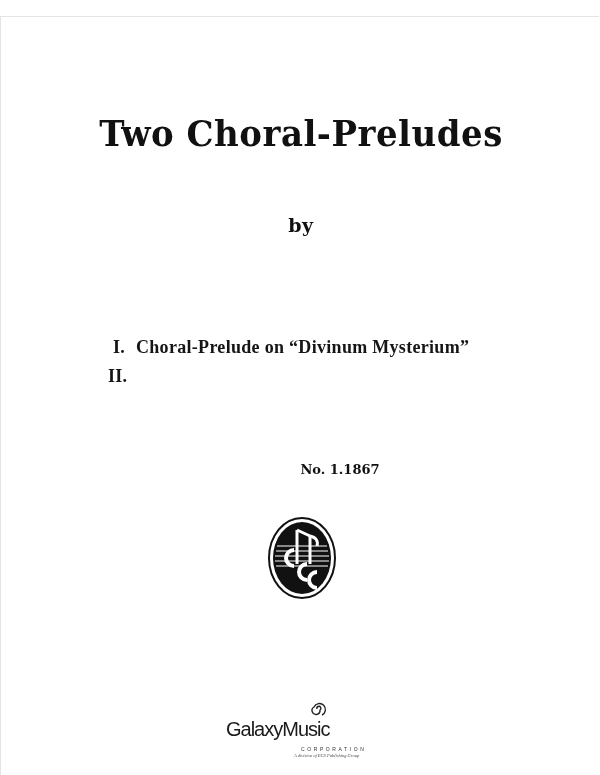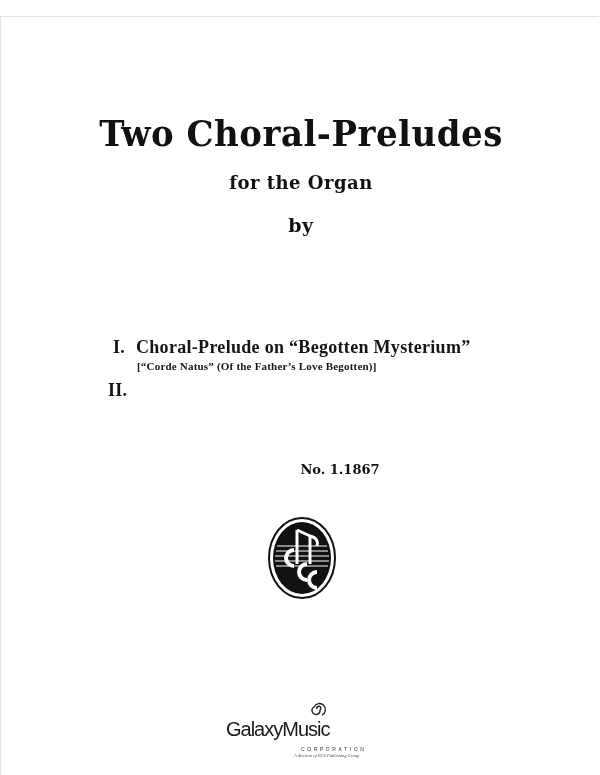--- a/index.html
+++ b/index.html
@@ -51,29 +51,27 @@
     position: absolute; left: 68px; top: 53px; font-family: "Liberation Serif", serif;
     font-style: italic; font-size: 4.5px; color: #444; white-space: nowrap;
   }
 </style>
 </head>
 <body>
 
 <div class="page">
 
   <div class="blackletter title">Two Choral-Preludes</div>
-  <div class="blackletter subtitle">for the Organ</div>
   <div class="blackletter by">by</div>
 
   <div class="contents">
     <div class="piece p1">
       <span class="num">I.</span>
-      <span>Choral-Prelude on “Begotten Mysterium”</span>
+      <span>Choral-Prelude on “Divinum Mysterium”</span>
     </div>
-    <div class="note">[“Corde Natus” (Of the Father’s Love Begotten)]</div>
     <div class="piece p2">
       <span class="num">II.</span>
     </div>
   </div>
 
   <div class="catalog">No. 1.1867</div>
 
   <div class="logo">
     <svg width="70" height="84" viewBox="0 0 70 84">
       <ellipse cx="35" cy="42" rx="33" ry="40" fill="#ffffff" stroke="#111" stroke-width="2"></ellipse>

